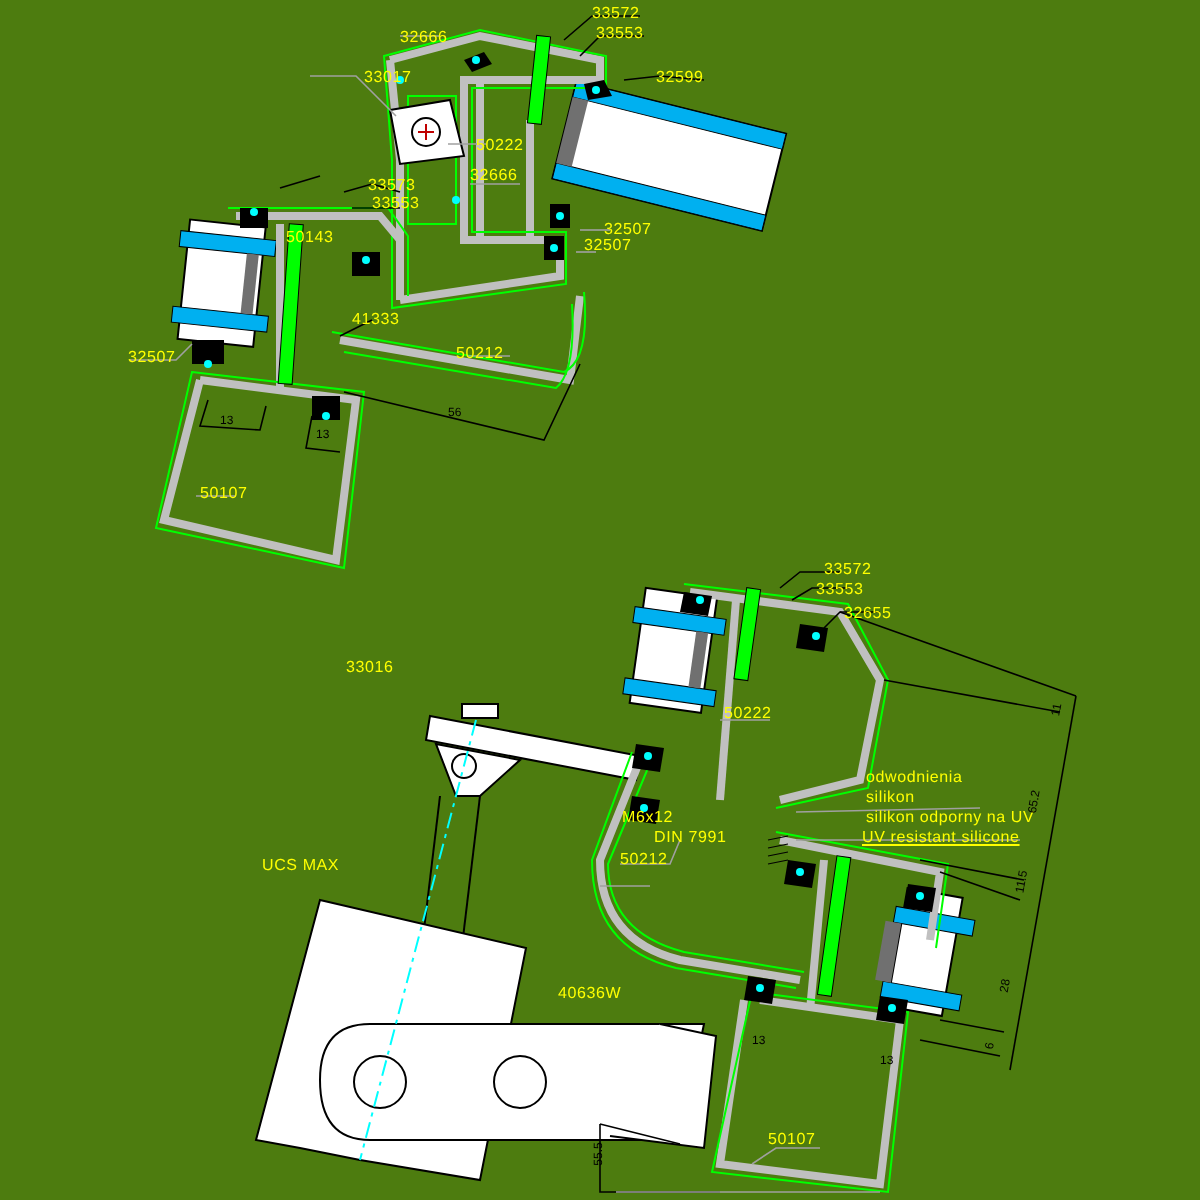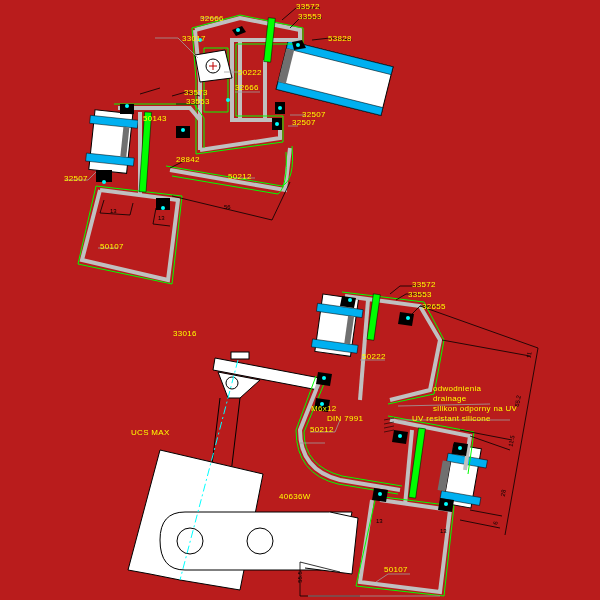--- a/index.html
+++ b/index.html
@@ -1,16 +1,16 @@
 <!DOCTYPE html>
 <html><head>
 <meta charset="utf-8">
 <style>
   html,body{margin:0;padding:0;background:#fff;}
-  #canvas{position:relative;width:600px;height:600px;overflow:hidden;background:#b91c1c;font-family:"Liberation Sans",sans-serif;}
+  #canvas{position:relative;width:600px;height:600px;overflow:hidden;background:#4d7c0f;font-family:"Liberation Sans",sans-serif;}
   svg{position:absolute;left:0;top:0;}
   .lbl{position:absolute;font-size:8px;color:#ffff00;white-space:nowrap;letter-spacing:0.3px;line-height:9px;font-family:"Liberation Sans",sans-serif;}
   .dim{position:absolute;font-size:6px;color:#000;white-space:nowrap;font-family:"Liberation Sans",sans-serif;}
 </style>
 </head>
 <body>
 
 <div id="canvas">
 <svg width="600" height="600" viewBox="0 0 600 600">
 
@@ -223,49 +223,49 @@
       <path d="M376 582 L388 574 L410 574"></path>
       <path d="M308 596 L440 596"></path>
     </g>
   </g>
 </svg>
 
 <span class="lbl" style="left:296px;top:2px;">33572</span>
 <span class="lbl" style="left:298px;top:12px;">33553</span>
 <span class="lbl" style="left:200px;top:14px;">32666</span>
 <span class="lbl" style="left:150px;top:34px;margin-left:32px;">33017</span>
-<span class="lbl" style="left:328px;top:34px;">53828</span>
+<span class="lbl" style="left:328px;top:34px;">32599</span>
 <span class="lbl" style="left:238px;top:68px;">50222</span>
 <span class="lbl" style="left:235px;top:83px;">32666</span>
 <span class="lbl" style="left:302px;top:110px;">32507</span>
 <span class="lbl" style="left:292px;top:118px;">32507</span>
 <span class="lbl" style="left:143px;top:86px;margin-top:28px;">50143</span>
 <span class="lbl" style="left:184px;top:88px;">33573</span>
 <span class="lbl" style="left:186px;top:97px;">33553</span>
-<span class="lbl" style="left:176px;top:155px;">28842</span>
+<span class="lbl" style="left:176px;top:155px;">41333</span>
 <span class="lbl" style="left:64px;top:174px;">32507</span>
 <span class="lbl" style="left:228px;top:172px;">50212</span>
 <span class="lbl" style="left:100px;top:242px;">50107</span>
 <span class="dim" style="left:110px;top:208px;">13</span>
 <span class="dim" style="left:158px;top:215px;">13</span>
 <span class="dim" style="left:224px;top:204px;">56</span>
 
 <span class="lbl" style="left:412px;top:280px;">33572</span>
 <span class="lbl" style="left:408px;top:290px;">33553</span>
 <span class="lbl" style="left:422px;top:302px;text-align:center;">32655</span>
 <span class="lbl" style="left:362px;top:352px;">50222</span>
 <span class="lbl" style="left:173px;top:329px;">33016</span>
 <span class="lbl" style="left:131px;top:428px;">UCS MAX</span>
 <span class="lbl" style="left:311px;top:404px;">M6x12</span>
 <span class="lbl" style="left:304px;top:414px;padding-left:23px;">DIN 7991</span>
 <span class="lbl" style="left:310px;top:425px;">50212</span>
 <span class="lbl" style="left:433px;top:384px;">odwodnienia</span>
-<span class="lbl" style="left:433px;top:394px;">drainage</span>
+<span class="lbl" style="left:433px;top:394px;">silikon</span>
 <span class="lbl" style="left:433px;top:404px;">silikon odporny na UV</span>
-<span class="lbl" style="left:412px;top:414px;">UV resistant silicone</span>
+<span class="lbl" style="left:431px;top:414px;text-decoration:underline;">UV resistant silicone</span>
 <span class="lbl" style="left:279px;top:492px;text-align:right;">40636W</span>
 <span class="lbl" style="left:384px;top:565px;">50107</span>
 <span class="dim" style="left:526px;top:352px;transform:rotate(-80deg);">11</span>
 <span class="dim" style="left:512px;top:398px;transform:rotate(-80deg);">65.2</span>
 <span class="dim" style="left:506px;top:438px;transform:rotate(-80deg);">11.5</span>
 <span class="dim" style="left:500px;top:490px;transform:rotate(-80deg);">28</span>
 <span class="dim" style="left:494px;top:520px;transform:rotate(-80deg);">6</span>
 <span class="dim" style="left:376px;top:518px;">13</span>
 <span class="dim" style="left:440px;top:528px;">13</span>
 <span class="dim" style="left:294px;top:574px;transform:rotate(-90deg);">55.5</span>

